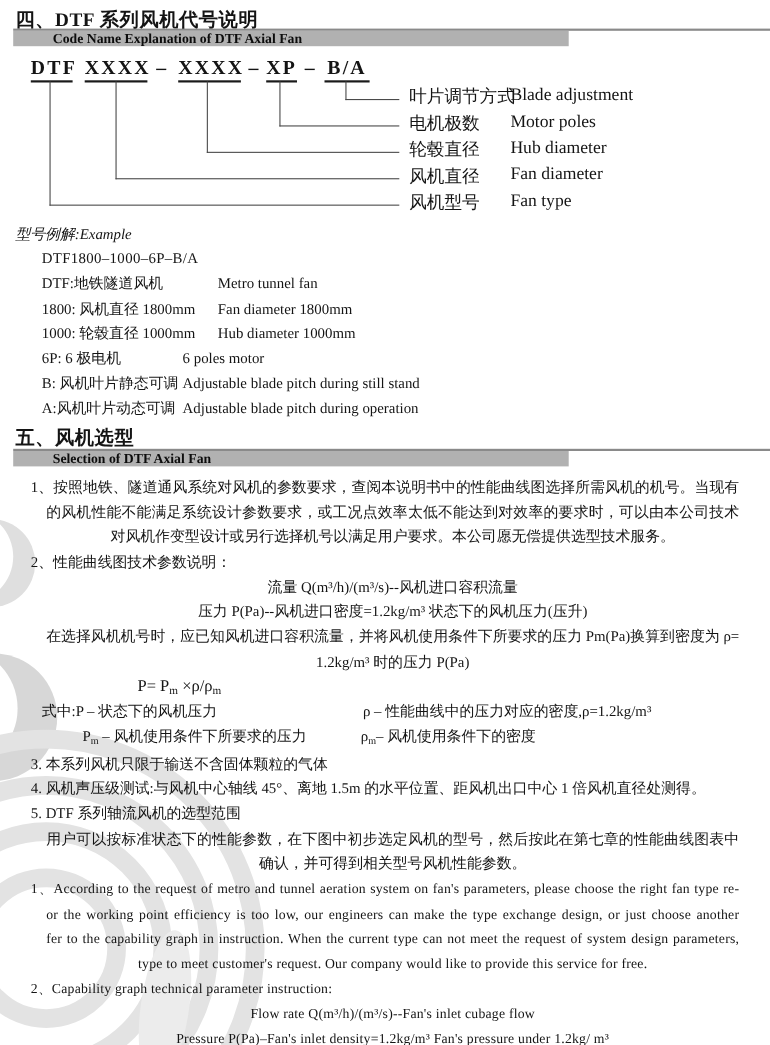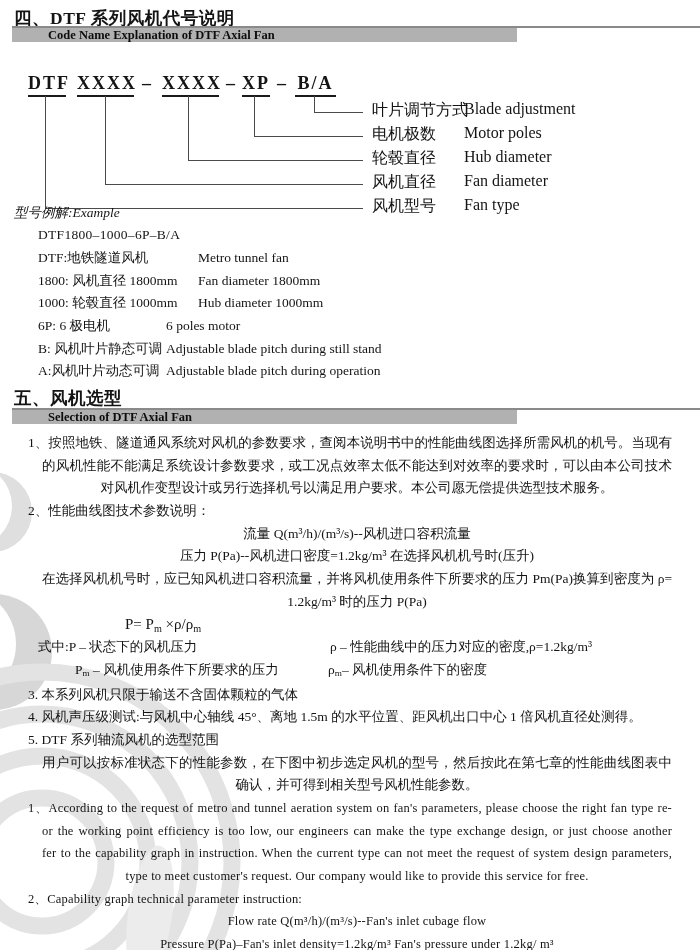--- a/index.html
+++ b/index.html
@@ -18,21 +18,21 @@
   .banner{position:absolute;left:12px;right:0;border-top:2px solid #8a8a8a;}
   #banner1{top:26px;}
   #banner2{top:408px;}
   .banner .bar{
     width:505px;height:14px;background:#b1b1b1;display:flex;align-items:center;
     padding-left:36px;box-sizing:border-box;
     font-size:12.5px;font-weight:bold;color:#0d0d0d;white-space:nowrap;
   }
 
   
-  #diagram{position:absolute;left:0;top:0;width:588px;height:210px;margin-top:22px;}
+  #diagram{position:absolute;left:0;top:0;width:588px;height:210px;}
   .code-part{position:absolute;top:51px;font-size:18px;font-weight:bold;letter-spacing:2px;text-align:center;}
   .code-part.seg{border-bottom:2px solid #1a1a1a;padding-bottom:1px;}
   .c1{left:28px;width:38px;}
   .c2{left:77px;width:57px;}
   .c3{left:142px;}
   .c4{left:162px;width:57px;}
   .c5{left:226px;}
   .c6{left:242px;width:28px;}
   .c7{left:277px;}
   .c8{left:295px;width:41px;}
@@ -178,21 +178,21 @@
     <div class="bar">Selection of DTF Axial Fan</div>
   </div>
 
   <div class="bodylist" id="bodyA">
 
   <div class="bline jst"><span>1、按照地铁、隧道通风系统对风机的参数要求，查阅本说明书中的性能曲线图选择所需风机的机号。当现有机号</span></div>
       <div class="bline i1 jst"><span>的风机性能不能满足系统设计参数要求，或工况点效率太低不能达到对效率的要求时，可以由本公司技术部门</span></div>
       <div class="bline i1"><span>对风机作变型设计或另行选择机号以满足用户要求。本公司愿无偿提供选型技术服务。</span></div>
       <div class="bline"><span>2、性能曲线图技术参数说明：</span></div>
       <div class="bline i1"><span>流量 Q(m³/h)/(m³/s)--风机进口容积流量</span></div>
-      <div class="bline i1"><span>压力 P(Pa)--风机进口密度=1.2kg/m³ 在选择风机机号时(压升)</span></div>
+      <div class="bline i1"><span>压力 P(Pa)--风机进口密度=1.2kg/m³ 状态下的风机压力(压升)</span></div>
       <div class="bline i1 jst"><span>在选择风机机号时，应已知风机进口容积流量，并将风机使用条件下所要求的压力 Pm(Pa)换算到密度为 ρ=</span></div>
       <div class="bline i1"><span>1.2kg/m³ 时的压力 P(Pa)</span></div>
     </div>
 
   <div id="formula">
     <div class="frow" id="frow1">
       <span class="fl"><span>P= P</span><span class="sb">m</span><span> ×ρ/ρ</span><span class="sb">m</span></span>
     </div>
     <div class="frow" id="frow2">
       <span class="fl">式中:P – 状态下的风机压力</span>

